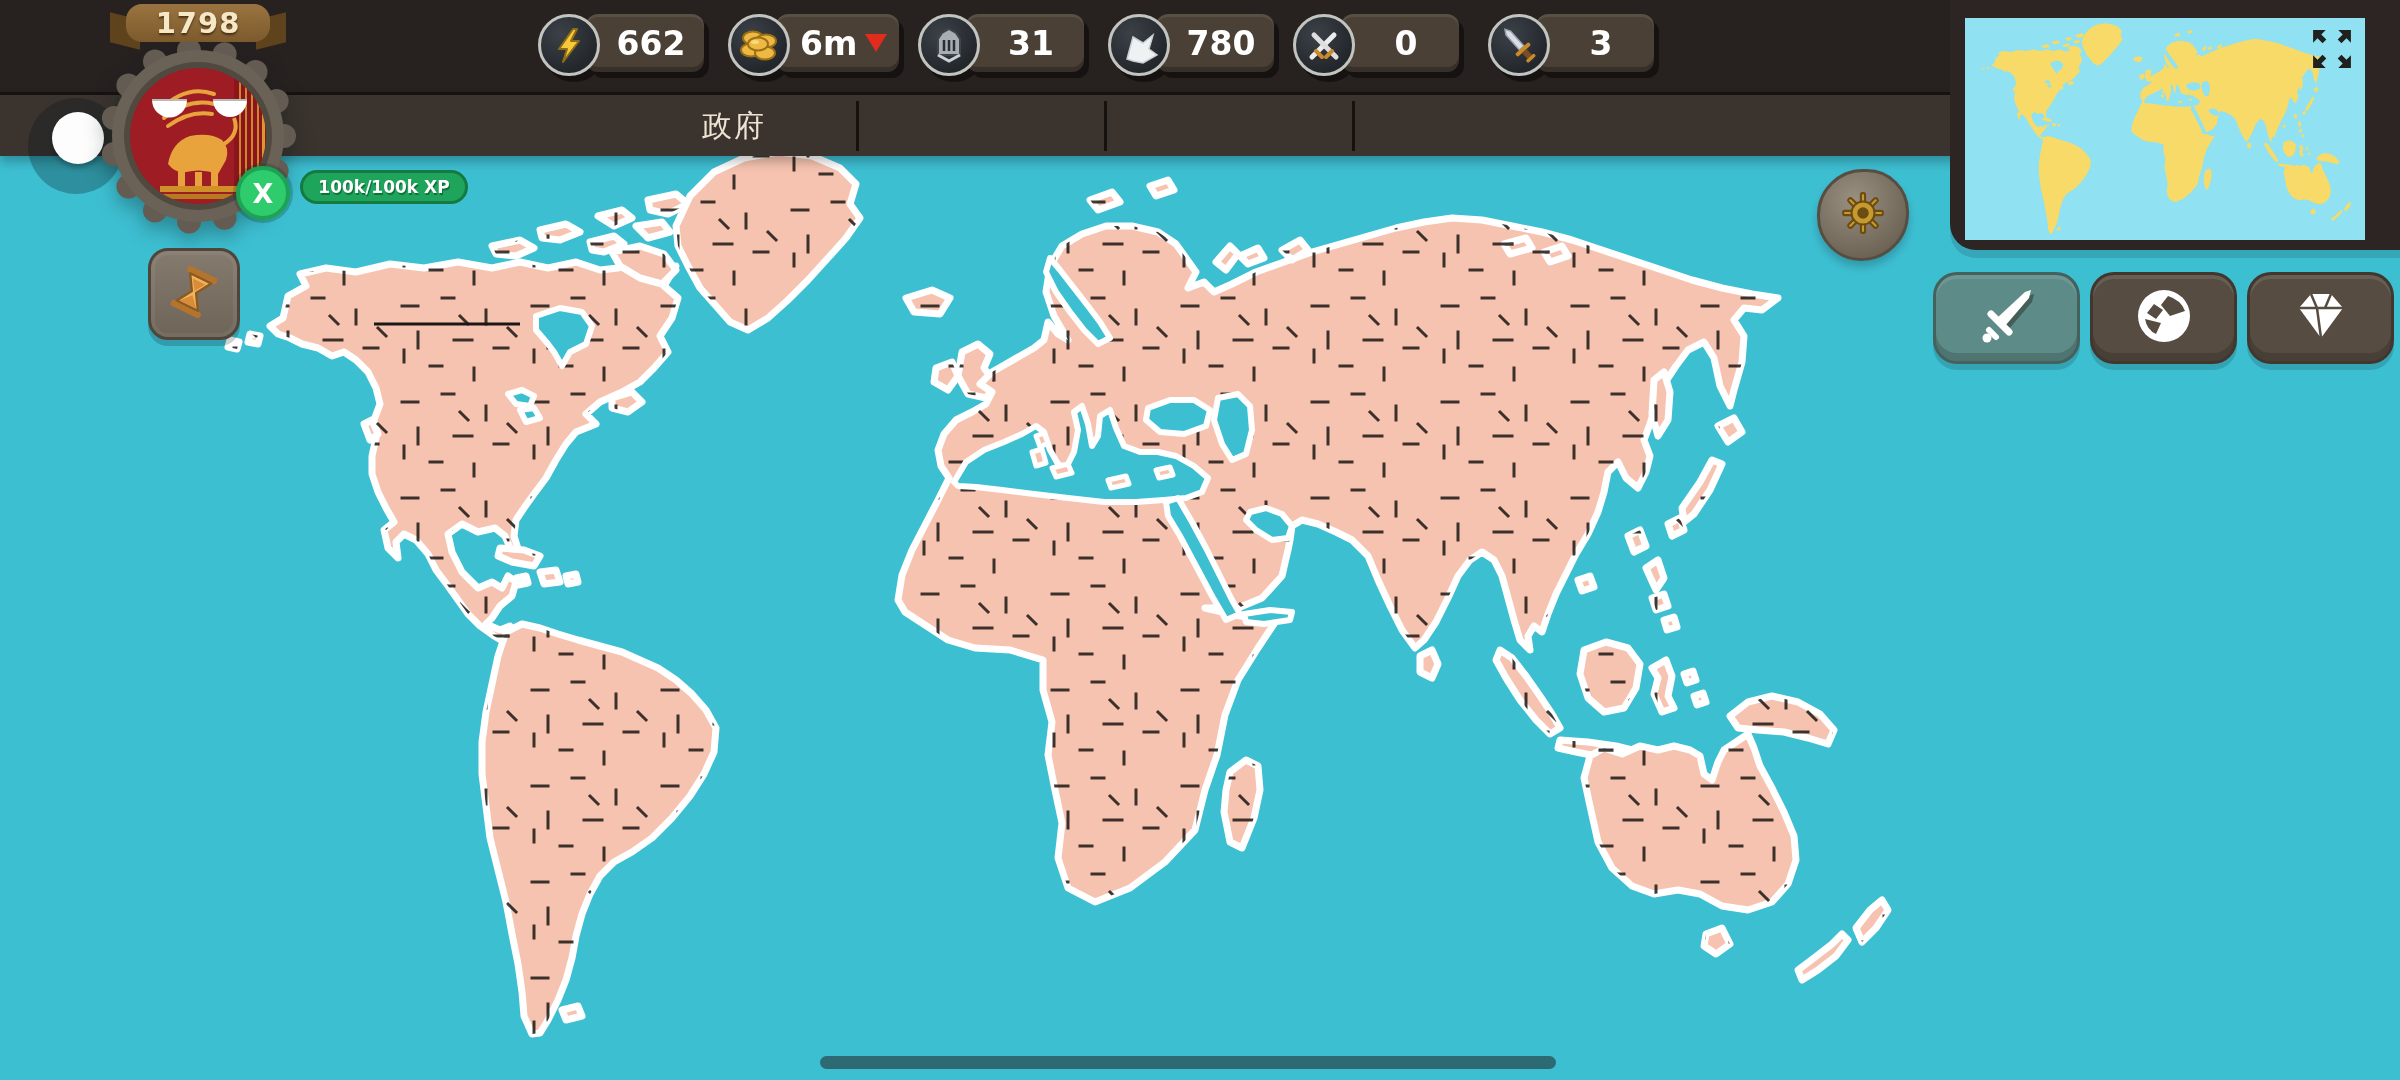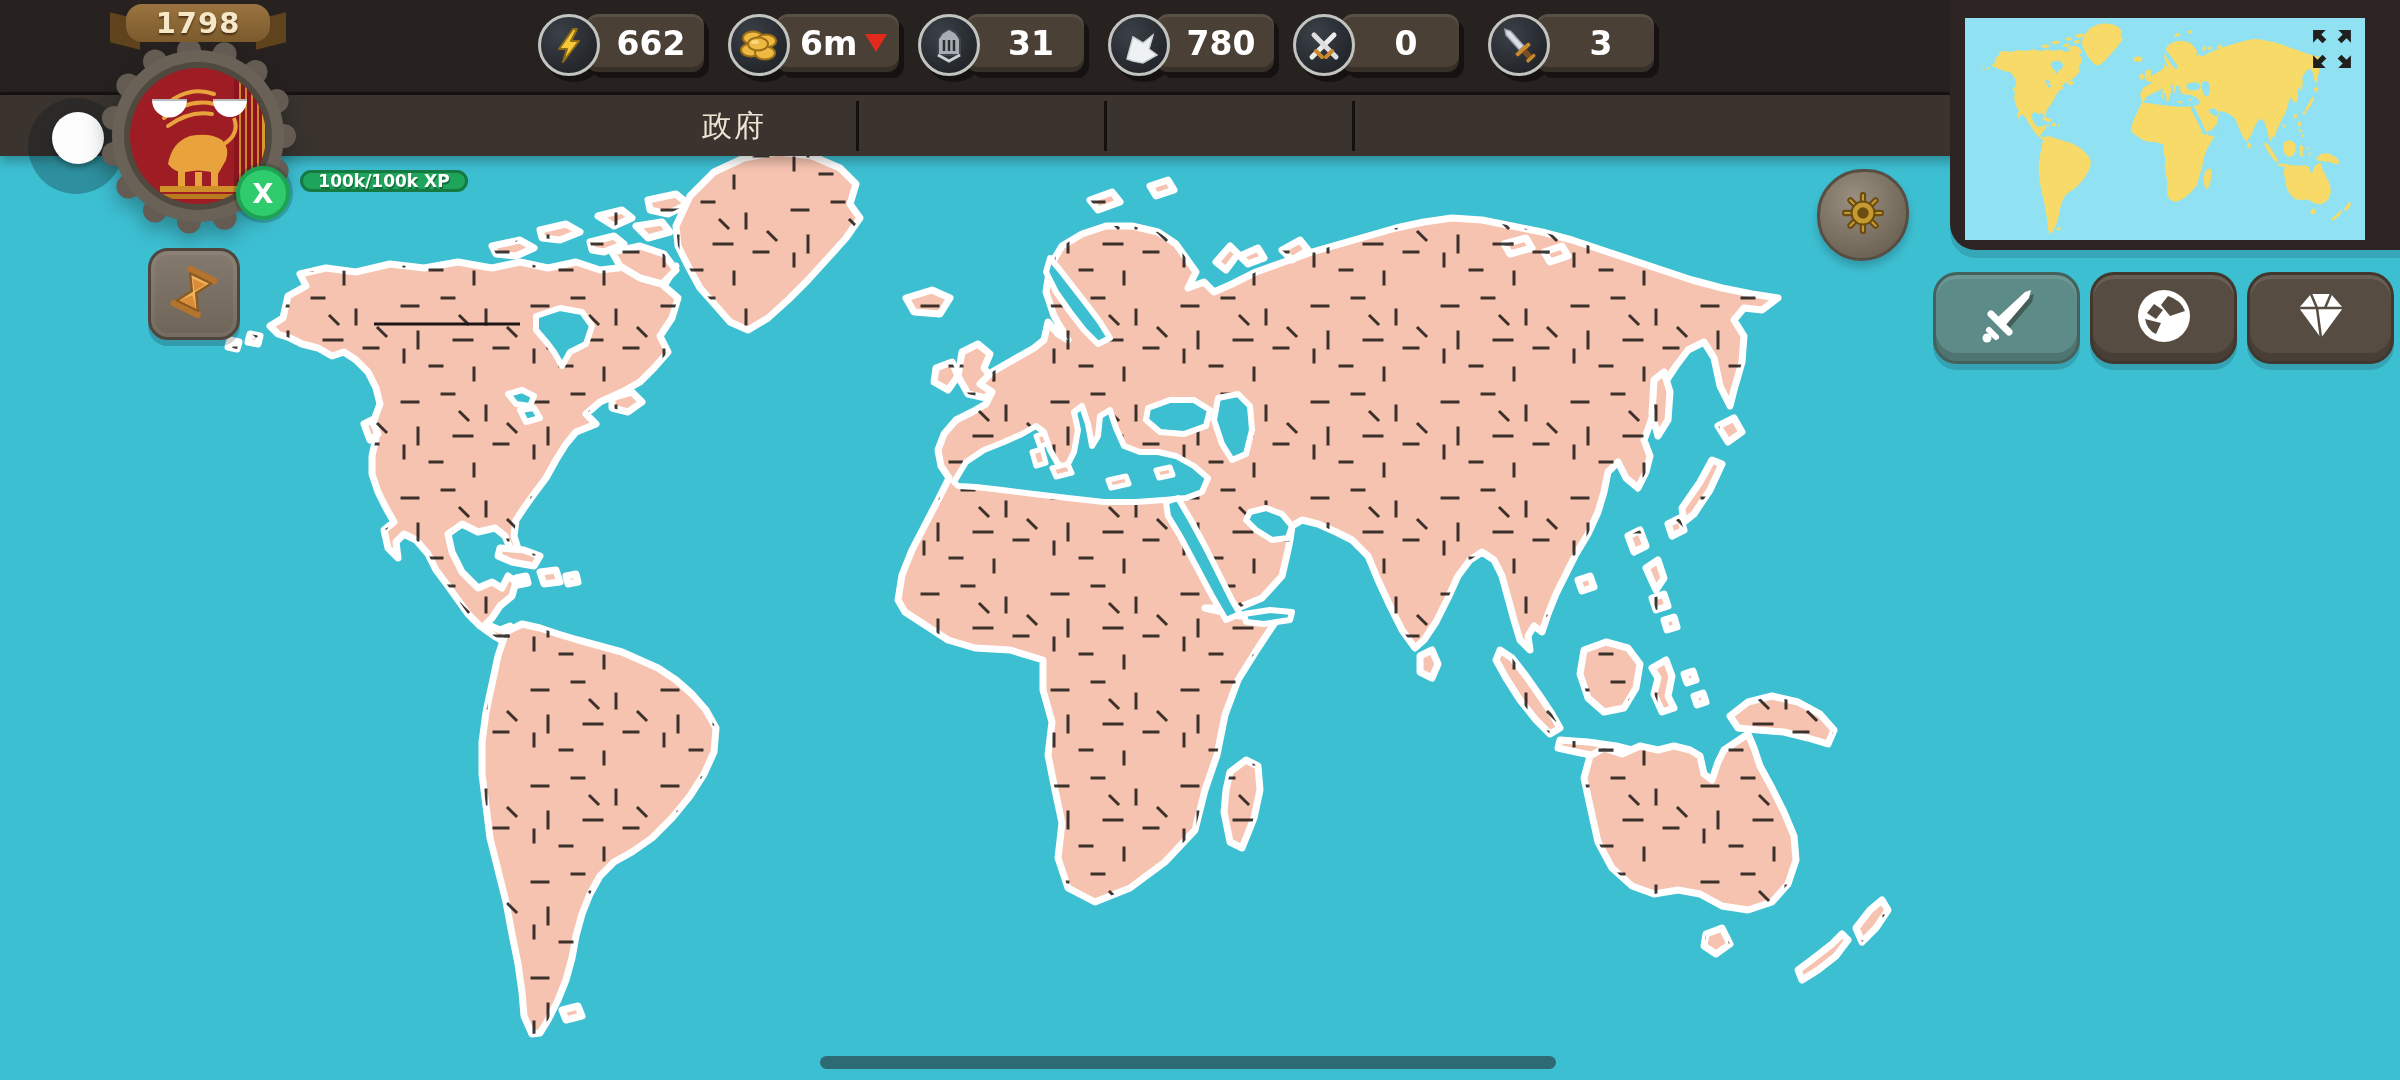--- a/index.html
+++ b/index.html
@@ -52,21 +52,21 @@
   .banner .wl{left:0;transform:skewY(14deg);}
   .banner .wr{right:0;transform:skewY(-14deg);}
   .banner .mid{position:absolute;left:16px;right:16px;top:0;height:38px;
         background:linear-gradient(#9a7440,#7c5a2c);border-radius:16px;display:flex;
         align-items:center;justify-content:center;color:#f6e7c6;font-size:29px;font-weight:bold;
         text-shadow:0 2px 2px rgba(40,20,0,.65);letter-spacing:1px;}
   .x-badge{position:absolute;left:236px;top:166px;width:54px;height:54px;border-radius:50%;
         background:#2fcc6e;border:4px solid #1ea355;box-sizing:border-box;color:#fff;
         font-size:27px;font-weight:bold;display:flex;align-items:center;justify-content:center;
         box-shadow:0 0 0 3px rgba(10,60,30,.25);cursor:pointer;z-index:6;}
-  .xp-pill{position:absolute;left:300px;top:170px;height:22px;min-width:168px;background:#1fa55b;
+  .xp-pill{position:absolute;left:300px;top:170px;height:34px;min-width:168px;background:#1fa55b;
         border:3px solid #157a42;border-radius:17px;box-sizing:border-box;color:#fff;
         font-size:17px;font-weight:bold;display:flex;align-items:center;justify-content:center;
         text-shadow:1px 2px 0 rgba(0,60,30,.5);padding:0 14px;}
 
   
   .hourglass-btn{position:absolute;left:148px;top:248px;width:92px;height:92px;border-radius:20px;
         background:linear-gradient(#857a6e,#6e6458);border:3px solid #4e463c;box-sizing:border-box;
         box-shadow:inset 0 0 0 4px rgba(255,255,255,.06),0 6px 0 rgba(0,0,0,.18);
         display:flex;align-items:center;justify-content:center;cursor:pointer;}
   .gear-btn{position:absolute;left:1817px;top:169px;width:92px;height:92px;

